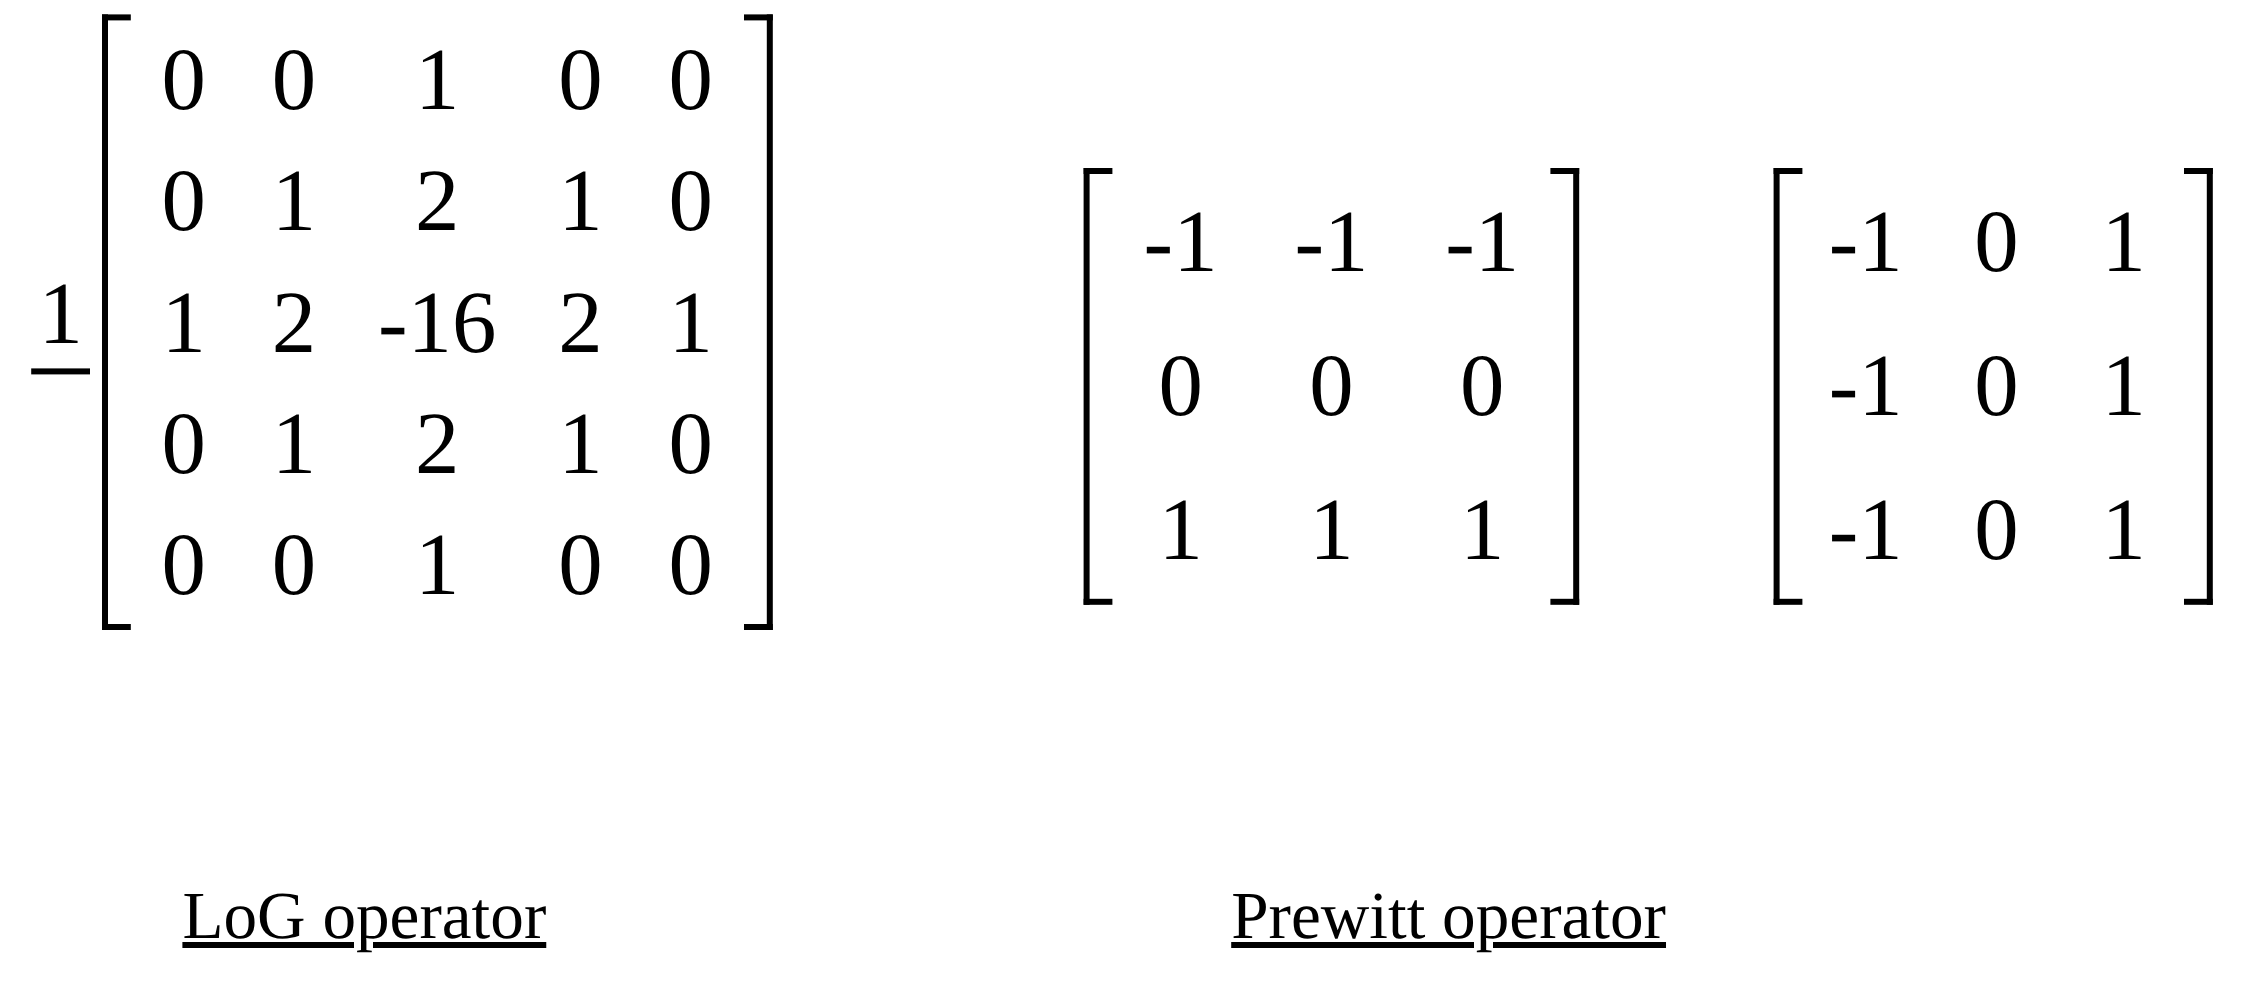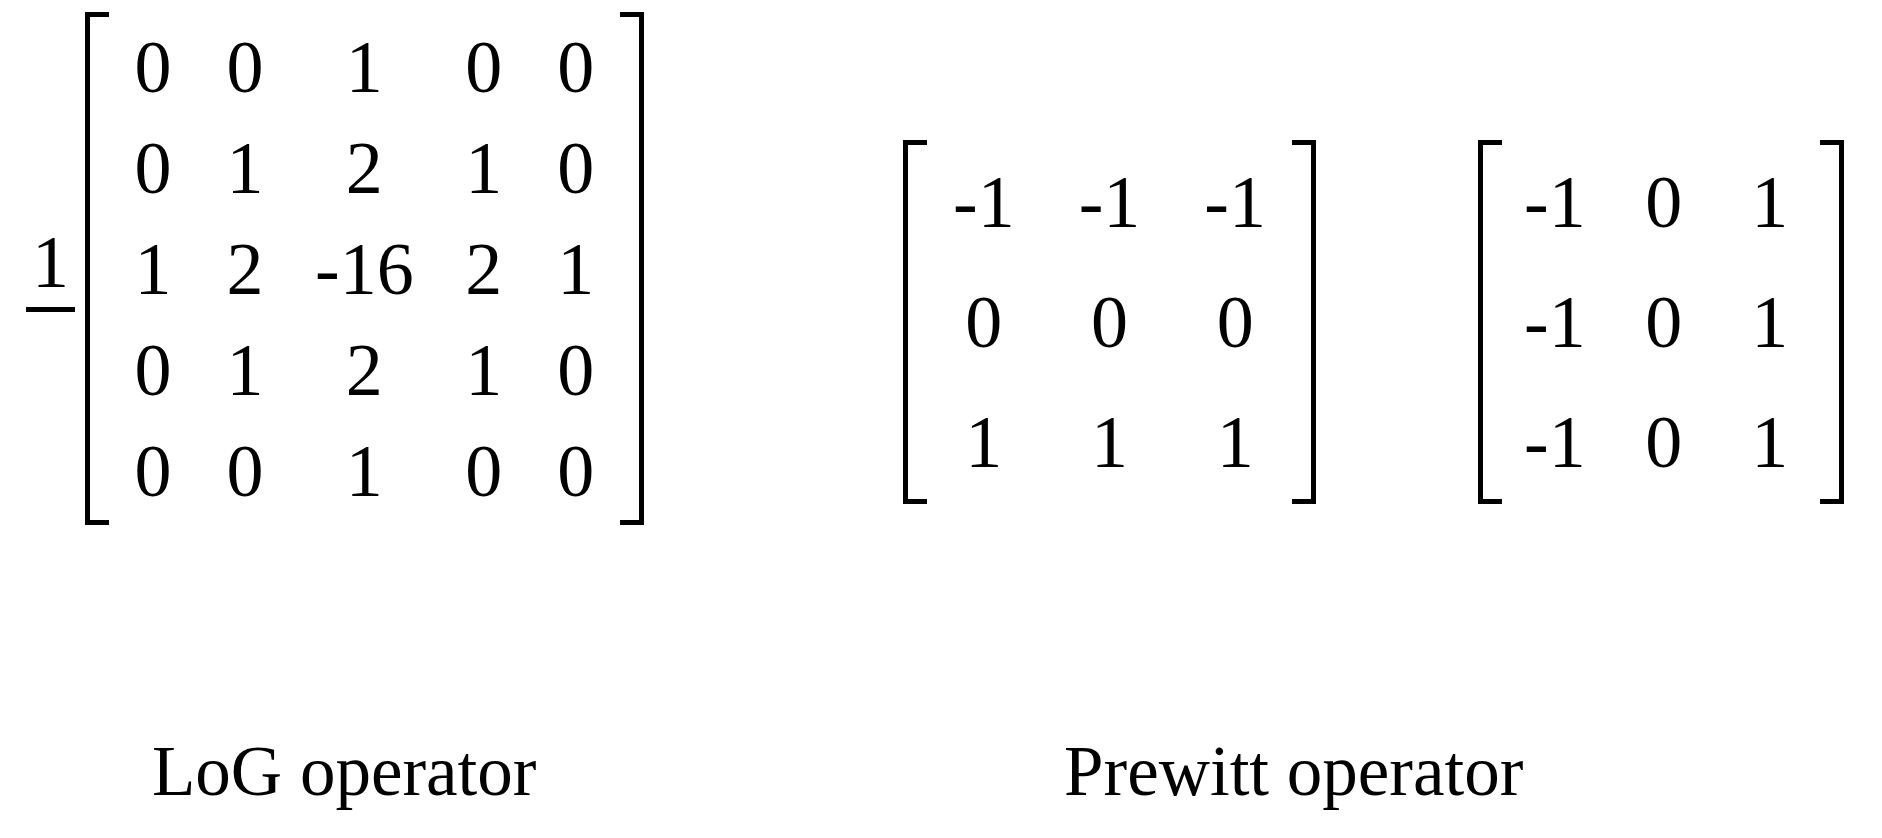--- a/index.html
+++ b/index.html
@@ -87,26 +87,27 @@
     height: 120px;
     min-width: 56px;
   }
   .prewitt-grid.vertical {
     column-gap: 50px;
     padding: 2px 22px;
   }
   
   .caption {
     position: absolute;
-    font-size: 71px;
+    font-size: 56px;
     line-height: 1;
     white-space: nowrap;
+    text-decoration: underline;
   }
   #log-caption { left: 152px; top: 736px; }
-  #prewitt-caption { left: 1064px; top: 736px; }
+  #prewitt-caption { left: 1026px; top: 736px; }
   
   #log-group { left: 26px; top: 12px; }
   #prewitt-h-group { left: 903px; top: 140px; }
   #prewitt-v-group { left: 1478px; top: 140px; }
 </style>
 </head>
 <body>
 
 <div class="canvas">
 

